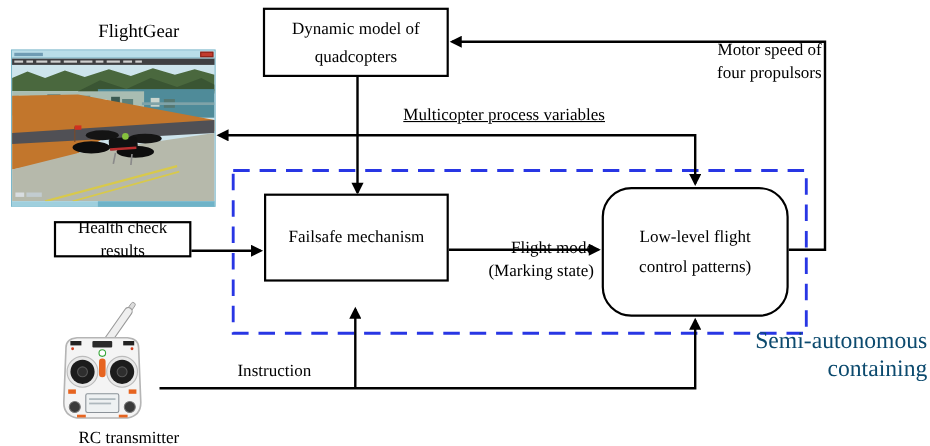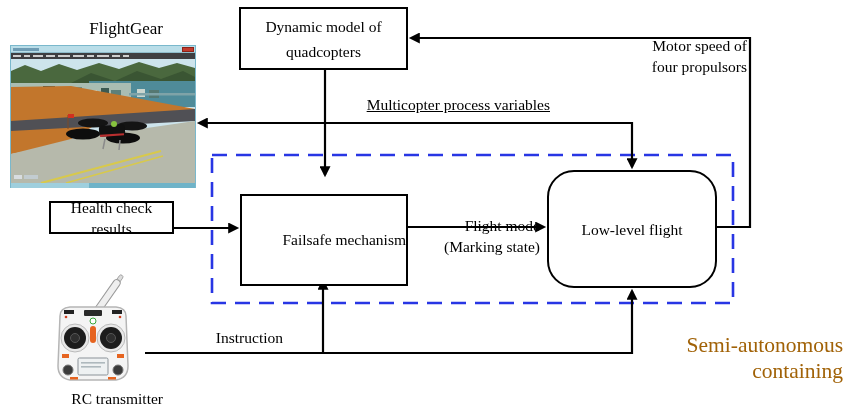--- a/index.html
+++ b/index.html
@@ -8,31 +8,31 @@
 
   
   #wires { position:absolute; left:0; top:0; width:845px; height:405px; z-index:2; }
 
   
   .box { position:absolute; background:#fff; border:2.2px solid #000; z-index:3;
          display:flex; flex-direction:column; justify-content:center; align-items:center;
          text-align:center; font-size:15.5px; }
   #box-dynamic  { left:239px; top:7px;   width:169px; height:63px;  line-height:25px; }
   #box-health   { left:29px;  top:201px; width:125px; height:33px;  line-height:21px;margin-left:20px; }
-  #box-failsafe { left:240px; top:194px; width:168px; height:92px; line-height:26px;align-items:flex-end; }
+  #box-failsafe { left:240px; top:176px; width:168px; height:80px; line-height:26px; }
   #box-lowlevel { left:547px; top:170px; width:170px; height:118px; line-height:27px;border-radius:27px; }
 
   
   .lbl { position:absolute; z-index:4; text-align:right; font-size:15.5px; line-height:20px; }
   #lbl-flightgear  { left:28px;  top:19px;  width:135px; font-size:17px; }
   #lbl-multicopter { left:330px; top:95px;  width:220px;text-decoration:underline; }
   #lbl-motor       { left:612px; top:35px;  width:135px; line-height:21px; }
   #lbl-flightmode  { left:395px; top:174px; width:145px; line-height:21px;margin-top:41px; }
   #lbl-instruction { left:183px; top:328px; width:100px; }
-  #lbl-semi        { left:638px; top:332px; width:205px; font-size:21.5px; line-height:26px; color:#a16207; }
+  #lbl-semi        { left:638px; top:296px; width:205px; font-size:21.5px; line-height:26px; color:#0c4a6e; }
   #lbl-rc          { left:28px;  top:389px; width:135px; }
 
   
   #fg-window { position:absolute; left:10px; top:45px; width:186px; height:143px; z-index:1;
                border:1px solid #7ab8cc; background:#cde4ec; }
   .fg-titlebar { height:7px; background:#b9dde8; border-bottom:1px solid #8fbccb; position:relative; }
   .fg-titletext { position:absolute; left:2px; top:2px; width:26px; height:3px; background:#6f9cb4; }
   .fg-closebtn  { position:absolute; right:1px; top:1px; width:12px; height:5px; background:#c23b2e; border:0.5px solid #8c2318; }
   .fg-menubar { height:6px; background:#3f3f42; display:flex; align-items:center; gap:3px; padding:0 2px; }
   .fg-menubar span { display:inline-block; height:2px; background:#cfcfcf; }
@@ -165,20 +165,21 @@
 </div>
 <div id="box-health" class="box">
   <div>Health check</div>
   <div>results</div>
 </div>
 <div id="box-failsafe" class="box">
   <div>Failsafe mechanism</div>
 </div>
 <div id="box-lowlevel" class="box">
   <div>Low-level flight</div>
+  <div>control patterns)</div>
 </div>
 
 <div id="lbl-multicopter" class="lbl">Multicopter process variables</div>
 <div id="lbl-motor" class="lbl">
   <div>Motor speed of</div>
   <div>four propulsors</div>
 </div>
 <div id="lbl-flightmode" class="lbl">
   <div>Flight mode</div>
   <div>(Marking state)</div>

